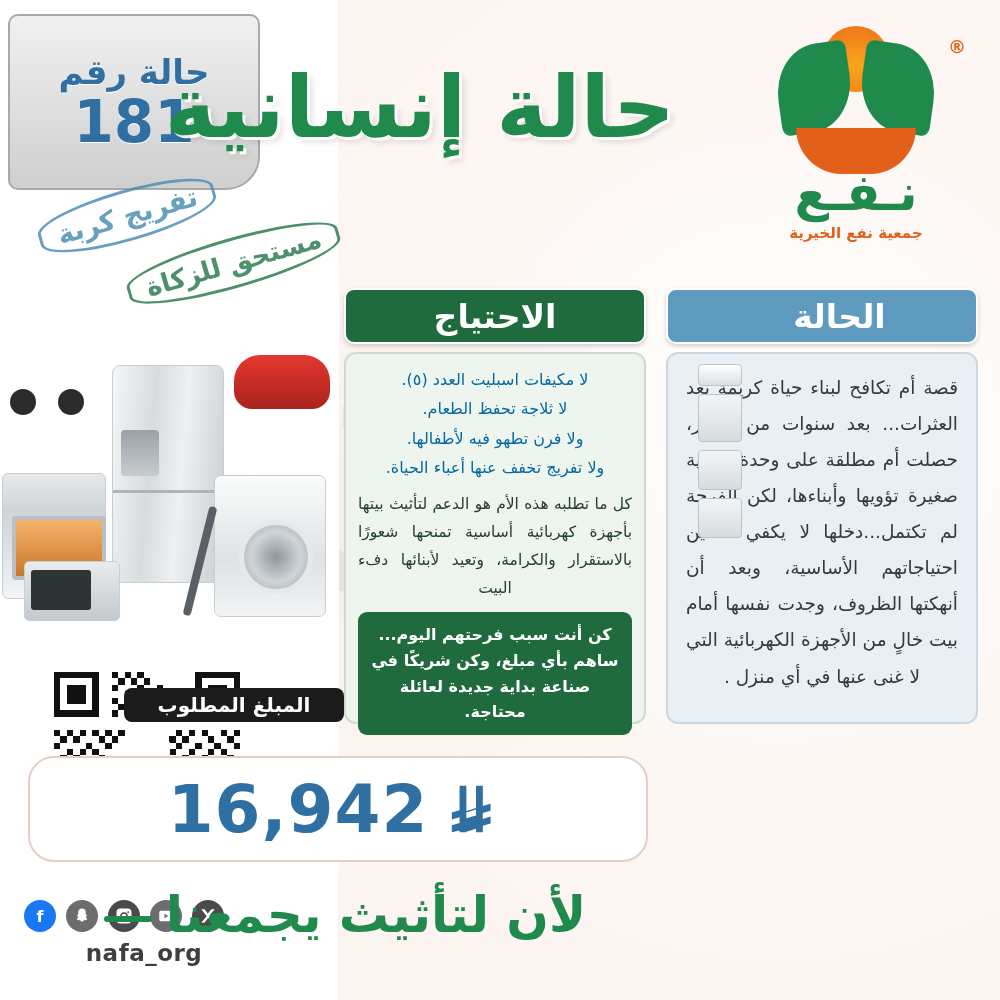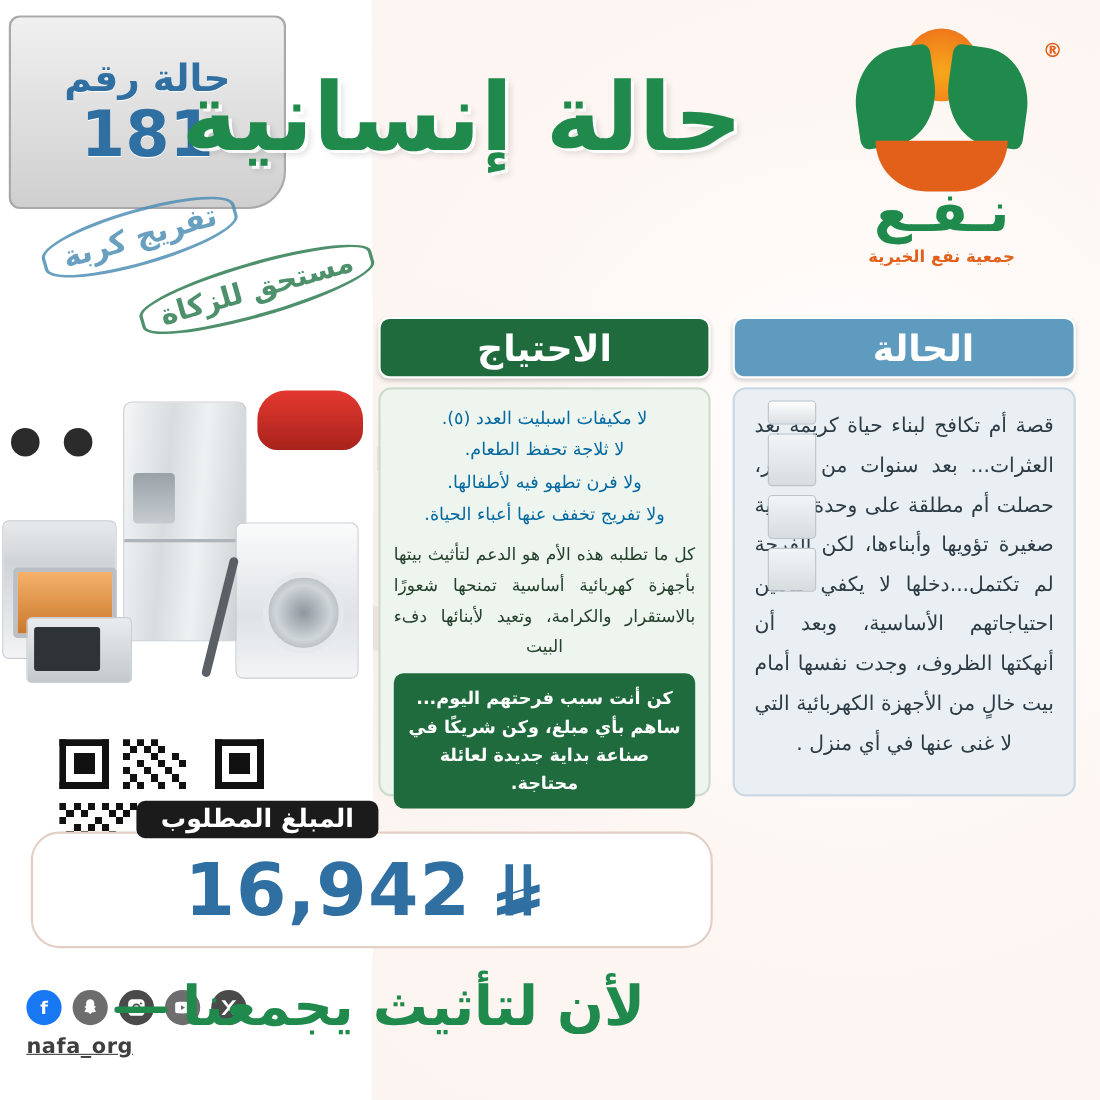--- a/index.html
+++ b/index.html
@@ -207,24 +207,23 @@
     display: flex; align-items: center; justify-content: center;
     color: #fff; font-size: 16px; font-weight: bold;
   }
   .sic svg { width: 18px; height: 18px; fill: #fff; }
   .sic.fb { background: #1877f2; }
   .sic.sc { background: #6d6d6d; }
   .sic.ig { background: #4a4a4a; }
   .sic.yt { background: #6d6d6d; }
   .sic.x  { background: #4a4a4a; }
   .handle {
-    direction: ltr; text-align: left;
-    margin-top: 8px; font-size: 19px; font-weight: bold; color: #3f3f3f;
+    direction: ltr; text-align: center;
+    margin-top: 8px; font-size: 23px; font-weight: bold; color: #3f3f3f;
     letter-spacing: .5px;
-    text-decoration: underline;
   }
 
   
   .title-main {
     position: absolute;
     right: 300px; top: 58px;
     width: 560px;
     text-align: center;
     font-size: 86px;
     font-weight: bold;
@@ -357,25 +356,25 @@
     border: 1px solid #bcc4c9;
   }
   .mini.ac { height: 22px; border-radius: 4px; background: linear-gradient(180deg,#ffffff,#d9e0e4); }
   .mini.fr { height: 48px; }
   .mini.ov { height: 40px; }
   .mini.wa { height: 40px; }
 
   
   .amount-label {
     position: absolute;
-    right: 656px; top: 728px; width: 220px; height: 34px;
+    right: 656px; top: 688px; width: 220px; height: 34px;
     background: #1b1b1b; color: #fff;
     border-radius: 8px;
     display: flex; align-items: center; justify-content: center;
-    font-size: 23px; font-weight: bold;
+    font-size: 20px; font-weight: bold;
     z-index: 5;
   }
   .amount-box {
     position: absolute;
     right: 352px; top: 756px; width: 620px; height: 106px;
     background: #ffffff;
     border: 2px solid #e3cfc6;
     border-radius: 26px;
     display: flex; align-items: center; justify-content: center;
     gap: 18px;

